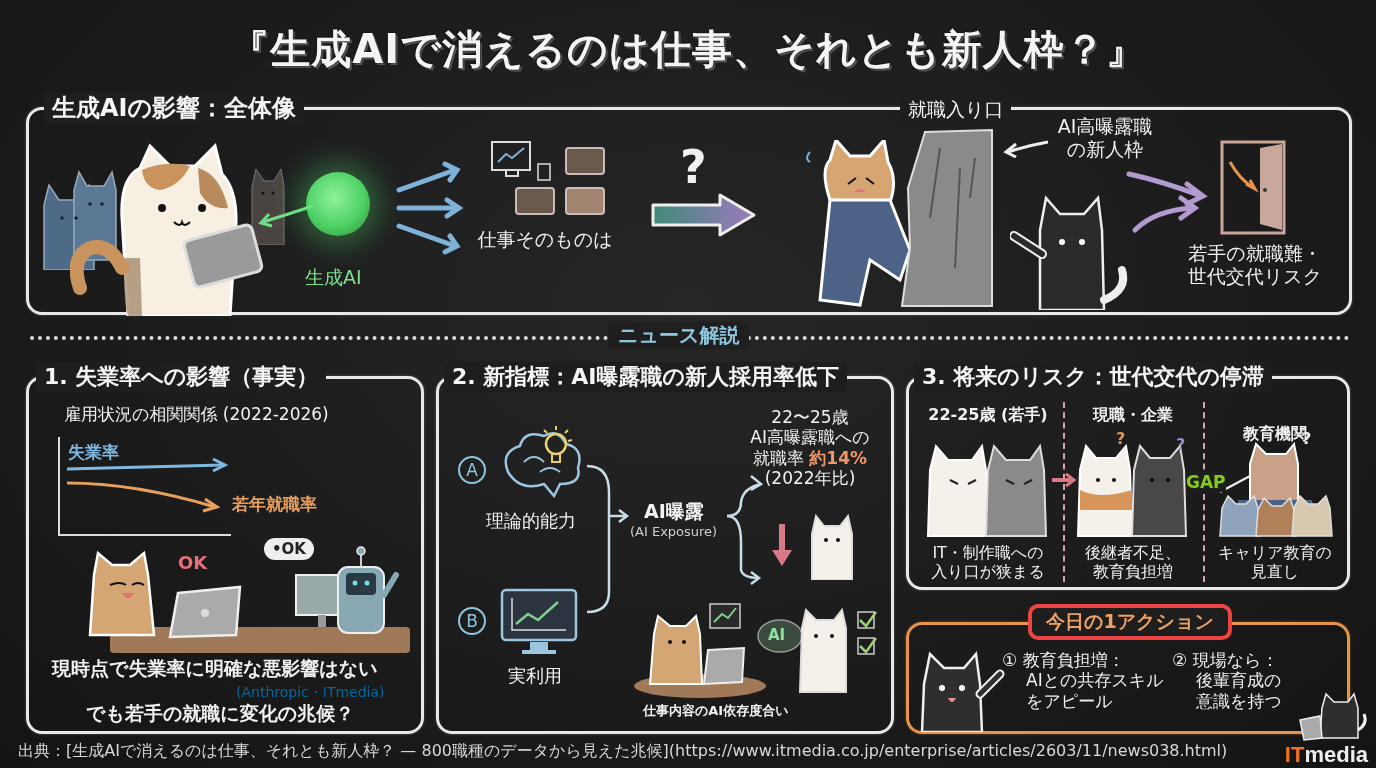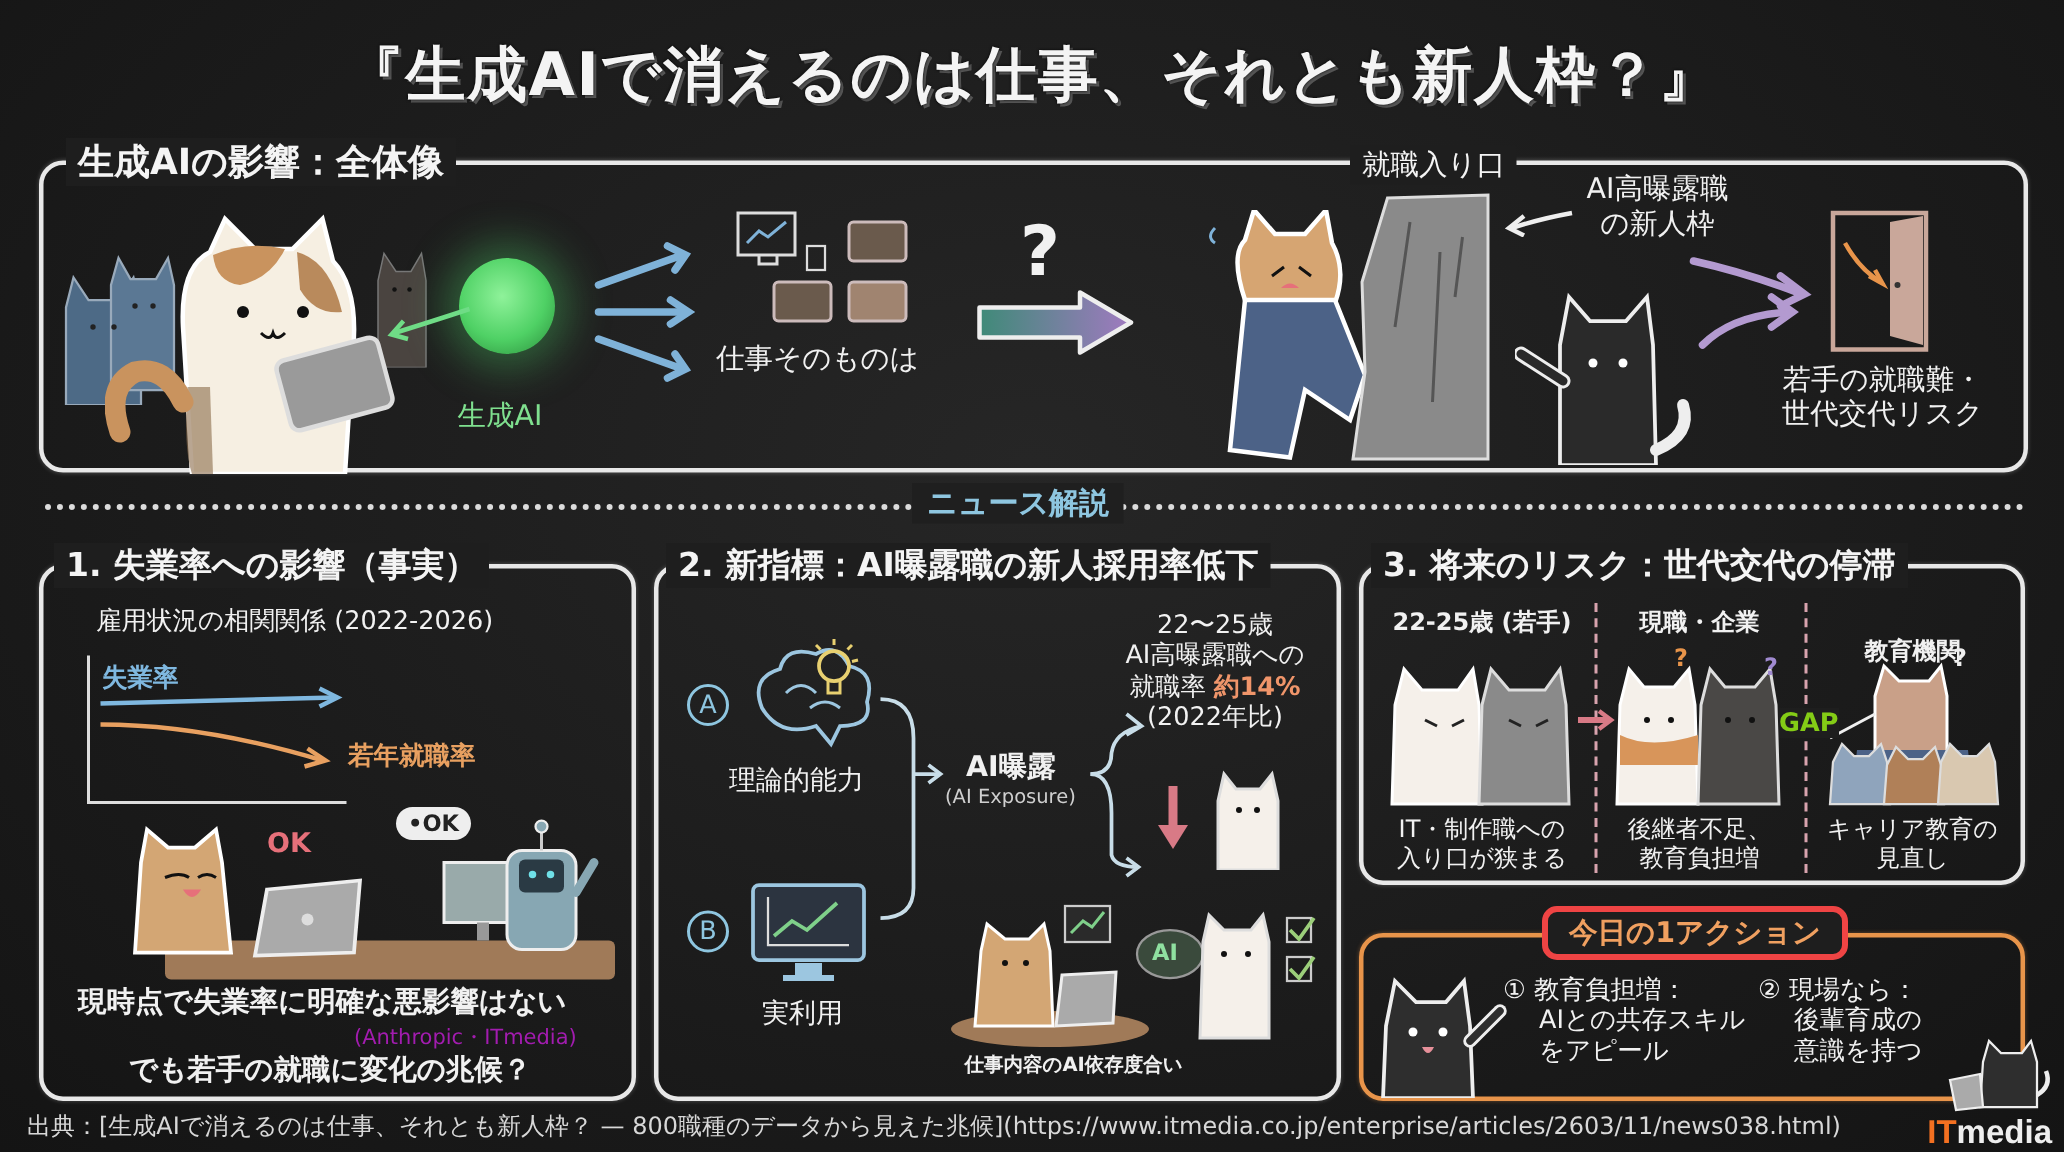--- a/index.html
+++ b/index.html
@@ -201,21 +201,21 @@
   <rect x="276" y="28" width="30" height="22" rx="4" fill="#2a3a44"></rect>
   <circle cx="285" cy="38" r="2.5" fill="#6fe0e8"></circle>
     <circle cx="297" cy="38" r="2.5" fill="#6fe0e8"></circle>
   <line x1="291" y1="22" x2="291" y2="8" stroke="#ccc" stroke-width="2"></line>
   <circle cx="291" cy="6" r="4" fill="#87a7b3" stroke="#eee" stroke-width="1.5"></circle>
   <path d="M314 50 L326 30" stroke="#87a7b3" stroke-width="6" stroke-linecap="round"></path>
 </svg>
 <div class="t" style="left:178px;top:552px;font-size:18px;font-weight:bold;color:#e6707a;">OK</div>
 <div class="t" style="left:264px;top:538px;font-size:15px;font-weight:bold;color:#222;background:#eee;border-radius:12px;padding:2px 8px;">•OK</div>
 <div class="t" style="left:52px;top:657px;font-size:19px;font-weight:bold;">現時点で失業率に明確な悪影響はない</div>
-<div class="t" style="left:236px;top:684px;font-size:14px;color:#a21caf;">(Anthropic・ITmedia)</div>
+<div class="t" style="left:236px;top:684px;font-size:14px;color:#0369a1;">(Anthropic・ITmedia)</div>
 <div class="t" style="left:86px;top:702px;font-size:19px;font-weight:bold;">でも若手の就職に変化の兆候？</div>
 
 <div class="chalk-box" style="left:436px;top:376px;width:458px;height:358px;"></div>
 <div class="box-label" style="left:444px;top:362px;font-size:22px;">2. 新指標：AI曝露職の新人採用率低下</div>
 
 <div class="t" style="left:458px;top:456px;width:28px;height:28px;border:2px solid #8ec6e0;border-radius:50%;color:#8ec6e0;font-size:17px;line-height:24px;">A</div>
 <svg class="abs" style="left:500px;top:422px;" width="90" height="78" viewBox="0 0 90 78">
   <path d="M8 50 Q0 30 20 24 Q24 8 44 14 Q58 6 66 22 Q84 26 78 46 Q82 62 60 62 L54 74 L44 62 Q20 70 8 50 Z" fill="none" stroke="#9cc6e0" stroke-width="2.5"></path>
   <path d="M24 40 Q34 30 44 40 M40 50 Q50 42 60 50" stroke="#9cc6e0" stroke-width="2" fill="none"></path>
   <circle cx="56" cy="22" r="10" fill="none" stroke="#e8d070" stroke-width="2.5"></circle>

